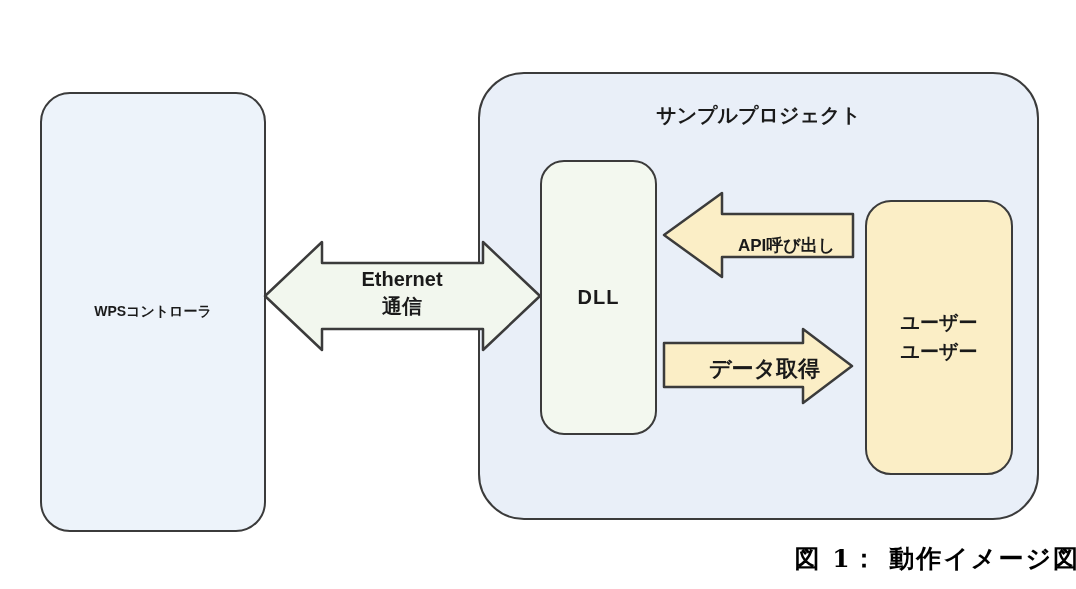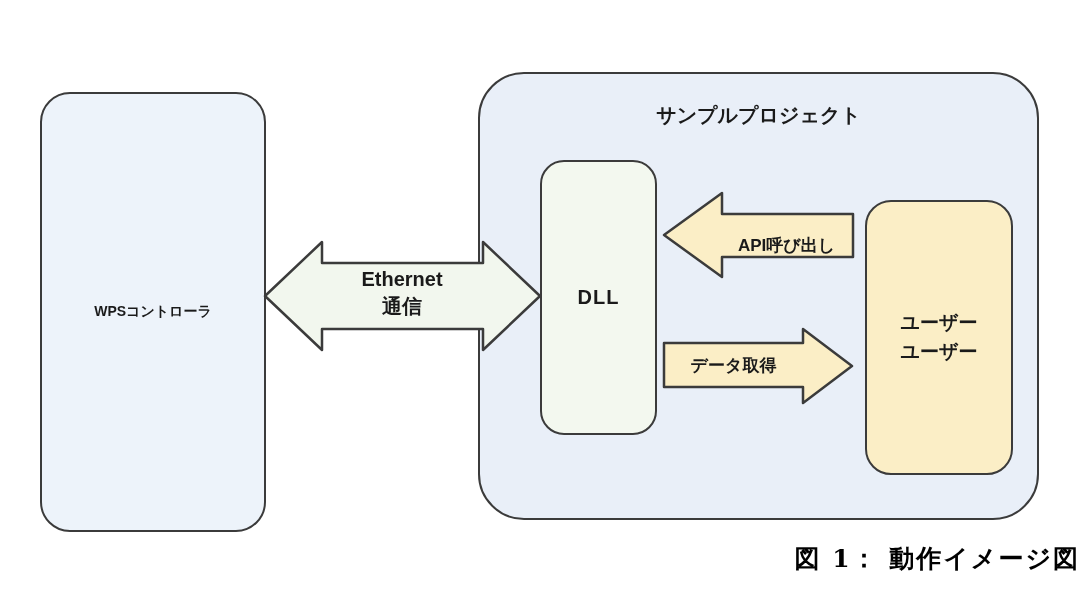--- a/index.html
+++ b/index.html
@@ -91,21 +91,22 @@
   }
   #api-label {
     left: 720px; top: 226px;
     width: 133px;
     font-size: 17px;
     margin-top: 8px;
   }
   #data-label {
     left: 664px; top: 354px;
     width: 139px;
-    font-size: 17px;
+    font-size: 22px;
+    padding-left: 31px;
   }
   #caption {
     position: absolute;
     left: 0; top: 542px;
     width: 1032px;
     text-align: right;
     font-family: "DejaVu Serif", "Liberation Serif", serif;
     font-weight: bold;
     font-size: 25px;
     letter-spacing: 2px;

